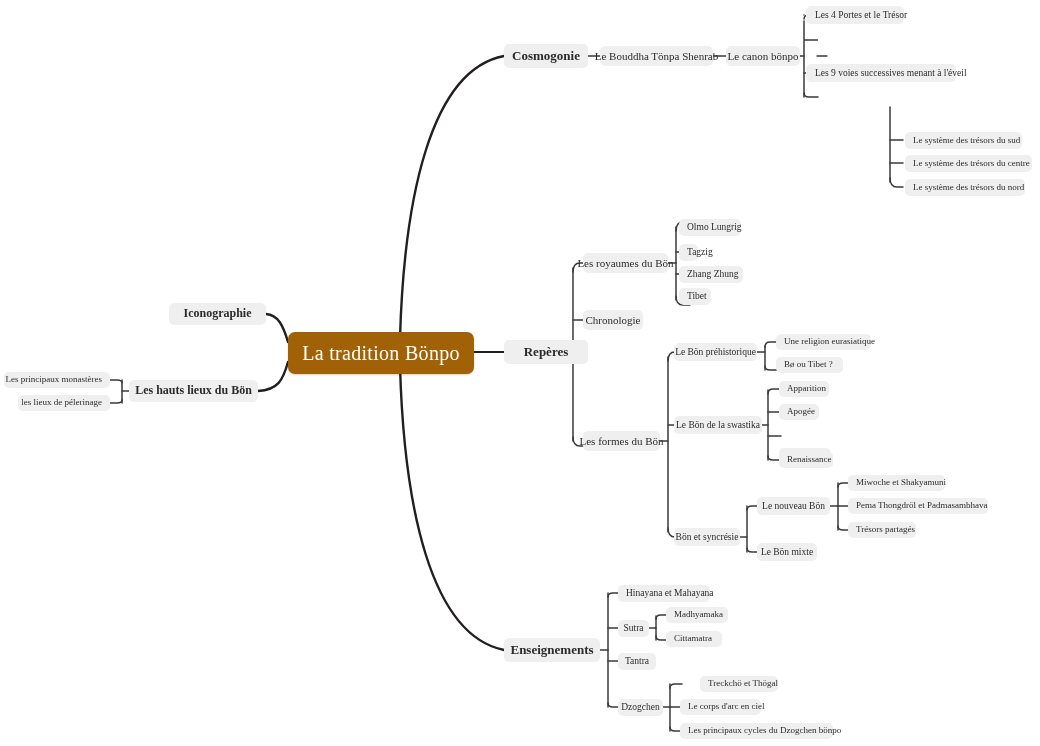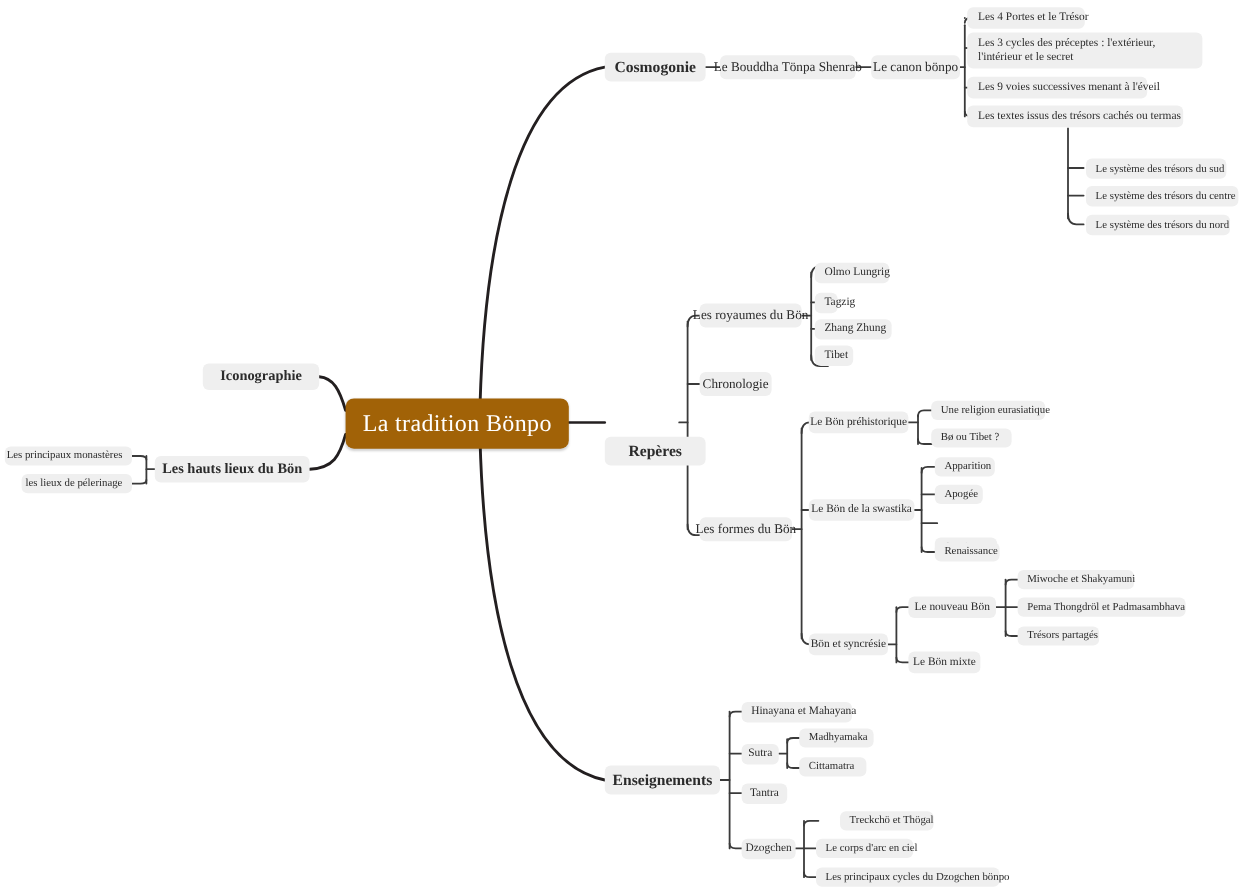--- a/index.html
+++ b/index.html
@@ -179,41 +179,35 @@
   <div class="node lvl2" style="left:600px; top:46px; width:113px; height:20px;">
     <span>Le Bouddha Tönpa Shenrab</span>
   </div>
   <div class="node lvl2" style="left:726px; top:46px; width:74px; height:20px;">
     <span>Le canon bönpo</span>
   </div>
 
   <div class="node lvl3 align-left" style="left:806px; top:6px; width:98px; height:18px; padding-left:9px;">
     <span>Les 4 Portes et le Trésor</span>
   </div>
-  <div class="node lvl3 align-left wrap" style="left:806px; top:27px; width:196px; height:30px; padding:3px 9px; align-items:flex-start;">
-    <span>Les 3 cycles des préceptes : l'extérieur, l'intérieur et le secret</span>
-  </div>
   <div class="node lvl3 align-left" style="left:806px; top:64px; width:150px; height:18px; padding-left:9px;">
     <span>Les 9 voies successives menant à l'éveil</span>
   </div>
-  <div class="node lvl3 align-left" style="left:806px; top:88px; width:180px; height:18px; padding-left:9px;">
-    <span>Les textes issus des trésors cachés ou termas</span>
-  </div>
 
   <div class="node lvl4 align-left" style="left:905px; top:132px; width:117px; height:17px; padding-left:8px;">
     <span>Le système des trésors du sud</span>
   </div>
   <div class="node lvl4 align-left" style="left:905px; top:155px; width:127px; height:17px; padding-left:8px;">
     <span>Le système des trésors du centre</span>
   </div>
   <div class="node lvl4 align-left" style="left:905px; top:179px; width:120px; height:17px; padding-left:8px;">
     <span>Le système des trésors du nord</span>
   </div>
 
-  <div class="node lvl1" style="left:504px; top:340px; width:84px; height:24px;margin-top:24px;">
+  <div class="node lvl1" style="left:504px; top:340px; width:84px; height:24px;">
     <span>Repères</span>
   </div>
 
   <div class="node lvl2" style="left:583px; top:253px; width:85px; height:20px;">
     <span>Les royaumes du Bön</span>
   </div>
   <div class="node lvl2" style="left:583px; top:310px; width:60px; height:20px;">
     <span>Chronologie</span>
   </div>
   <div class="node lvl2" style="left:583px; top:431px; width:77px; height:20px;">

